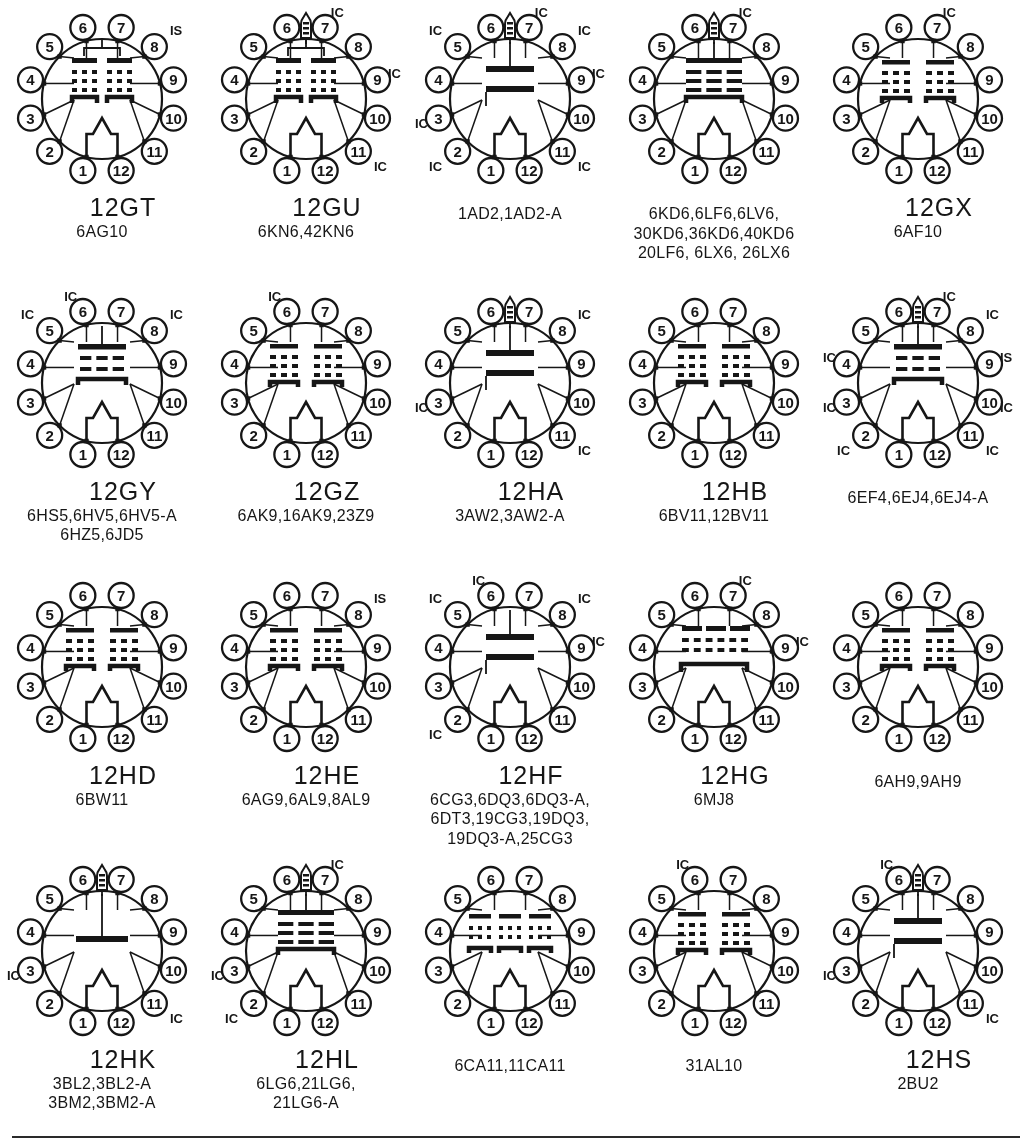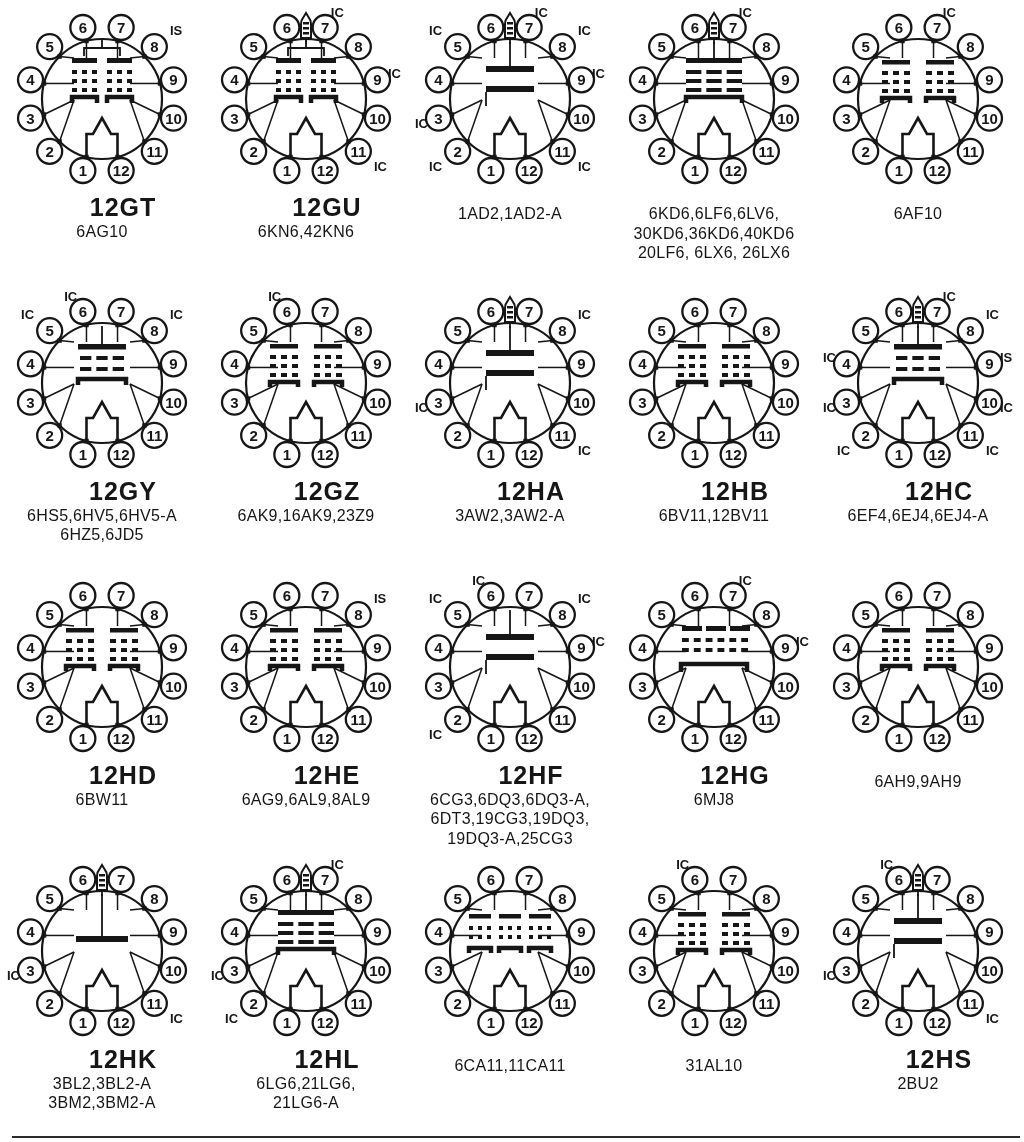--- a/index.html
+++ b/index.html
@@ -1,21 +1,21 @@
 <!DOCTYPE html>
 <html><head>
 <meta charset="utf-8">
 <style>
   html,body{margin:0;padding:0;background:#ffffff;}
   body{width:1024px;height:1142px;overflow:hidden;position:relative;
        font-family:"Liberation Sans",sans-serif;color:#161616;}
   #grid{display:grid;grid-template-columns:repeat(5,204px);padding-top:4px;}
   .cell{min-height:284px;text-align:center;}
   .cell svg{display:block;margin:0 auto;}
-  .tube-name{font-size:25px;font-weight:bold;letter-spacing:1px;margin-top:-10px;line-height:1.1;padding-left:42px;}
+  .tube-name{font-size:25px;font-weight:normal;letter-spacing:1px;margin-top:-10px;line-height:1.1;padding-left:42px;}
   .tube-eq{font-size:16px;font-weight:normal;line-height:1.22;letter-spacing:0.3px;}
   #bottom-rule{position:absolute;left:12px;right:4px;top:1136px;height:2px;background:#2a2a2a;}
 </style>
 </head>
 <body>
 
 <main>
   <div id="grid">
       <div class="cell">
         <svg width="204" height="200" viewBox="0 0 204 200">
@@ -527,20 +527,21 @@
             <text x="154.3259018078045" y="152.82590180780454" text-anchor="middle" font-size="15" font-weight="bold" fill="#161616">11</text>
             <rect x="142.22640687119286" y="135.22640687119286" width="4.4" height="4.4" fill="#161616"></rect>
           </g>
           <g>
             <circle cx="121.15260933758657" cy="166.47851114539105" r="12.5" fill="#ffffff" stroke="#161616" stroke-width="2.3"></circle>
             <text x="121.15260933758657" y="171.97851114539105" text-anchor="middle" font-size="15" font-weight="bold" fill="#161616">12</text>
             <rect x="115.32914270615126" y="150.7555495773441" width="4.4" height="4.4" fill="#161616"></rect>
           </g>
           <text x="126.84662832984199" y="13" text-anchor="start" font-size="13" font-weight="bold" fill="#161616">IC</text>
         </svg>
+        <div class="tube-name">12GX</div>
         <div class="tube-eq">6AF10</div>
       </div>
       <div class="cell">
         <svg width="204" height="200" viewBox="0 0 204 200">
           <line x1="59.57359312880714" y1="137.42640687119285" x2="74" y2="96" stroke="#161616" stroke-width="1.5"></line>
           <line x1="44.04445042265589" y1="110.52914270615122" x2="74" y2="96" stroke="#161616" stroke-width="1.5"></line>
           <line x1="44.044450422655906" y1="79.47085729384874" x2="74" y2="79.47085729384874" stroke="#161616" stroke-width="1.5"></line>
           <line x1="59.573593128807154" y1="52.57359312880715" x2="74" y2="54" stroke="#161616" stroke-width="1.5"></line>
           <line x1="86.47085729384875" y1="37.0444504226559" x2="86.47085729384875" y2="54" stroke="#161616" stroke-width="1.5"></line>
           <line x1="117.52914270615125" y1="37.0444504226559" x2="117.52914270615125" y2="54" stroke="#161616" stroke-width="1.5"></line>
@@ -1022,21 +1023,20 @@
           </g>
           <text x="34.11774900609143" y="166.88225099390854" text-anchor="end" font-size="13" font-weight="bold" fill="#161616">IC</text>
           <text x="20" y="123.84662832984196" text-anchor="end" font-size="13" font-weight="bold" fill="#161616">IC</text>
           <text x="20" y="74.15337167015798" text-anchor="end" font-size="13" font-weight="bold" fill="#161616">IC</text>
           <text x="126.84662832984199" y="13" text-anchor="start" font-size="13" font-weight="bold" fill="#161616">IC</text>
           <text x="169.88225099390857" y="31.117749006091444" text-anchor="start" font-size="13" font-weight="bold" fill="#161616">IC</text>
           <text x="184" y="74.15337167015801" text-anchor="start" font-size="13" font-weight="bold" fill="#161616">IS</text>
           <text x="184" y="123.84662832984199" text-anchor="start" font-size="13" font-weight="bold" fill="#161616">IC</text>
           <text x="169.88225099390854" y="166.88225099390857" text-anchor="start" font-size="13" font-weight="bold" fill="#161616">IC</text>
         </svg>
-        <div class="tube-name">12HC</div>
         <div class="tube-eq">6EF4,6EJ4,6EJ4-A</div>
       </div>
       <div class="cell">
         <svg width="204" height="200" viewBox="0 0 204 200">
           <line x1="59.57359312880714" y1="137.42640687119285" x2="74" y2="96" stroke="#161616" stroke-width="1.5"></line>
           <line x1="44.04445042265589" y1="110.52914270615122" x2="74" y2="96" stroke="#161616" stroke-width="1.5"></line>
           <line x1="44.044450422655906" y1="79.47085729384874" x2="74" y2="79.47085729384874" stroke="#161616" stroke-width="1.5"></line>
           <line x1="59.573593128807154" y1="52.57359312880715" x2="74" y2="54" stroke="#161616" stroke-width="1.5"></line>
           <line x1="86.47085729384875" y1="37.0444504226559" x2="86.47085729384875" y2="54" stroke="#161616" stroke-width="1.5"></line>
           <line x1="117.52914270615125" y1="37.0444504226559" x2="117.52914270615125" y2="54" stroke="#161616" stroke-width="1.5"></line>

